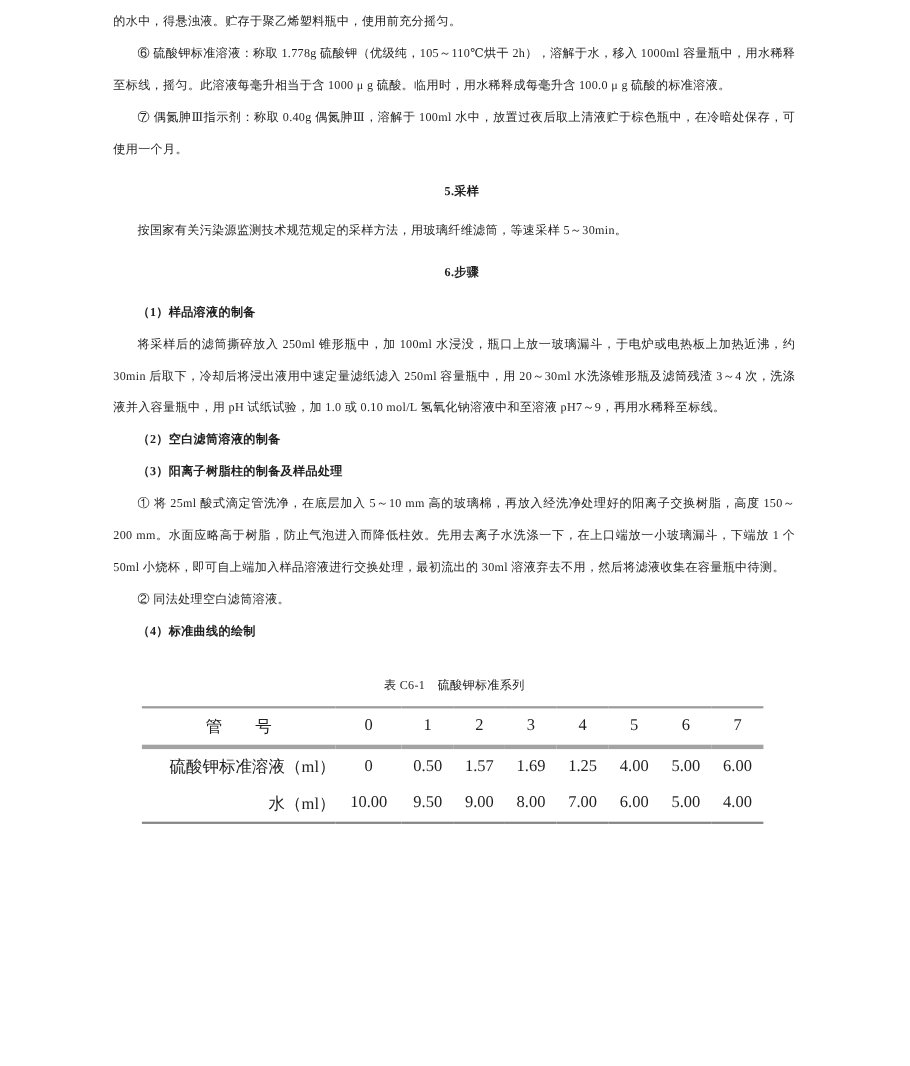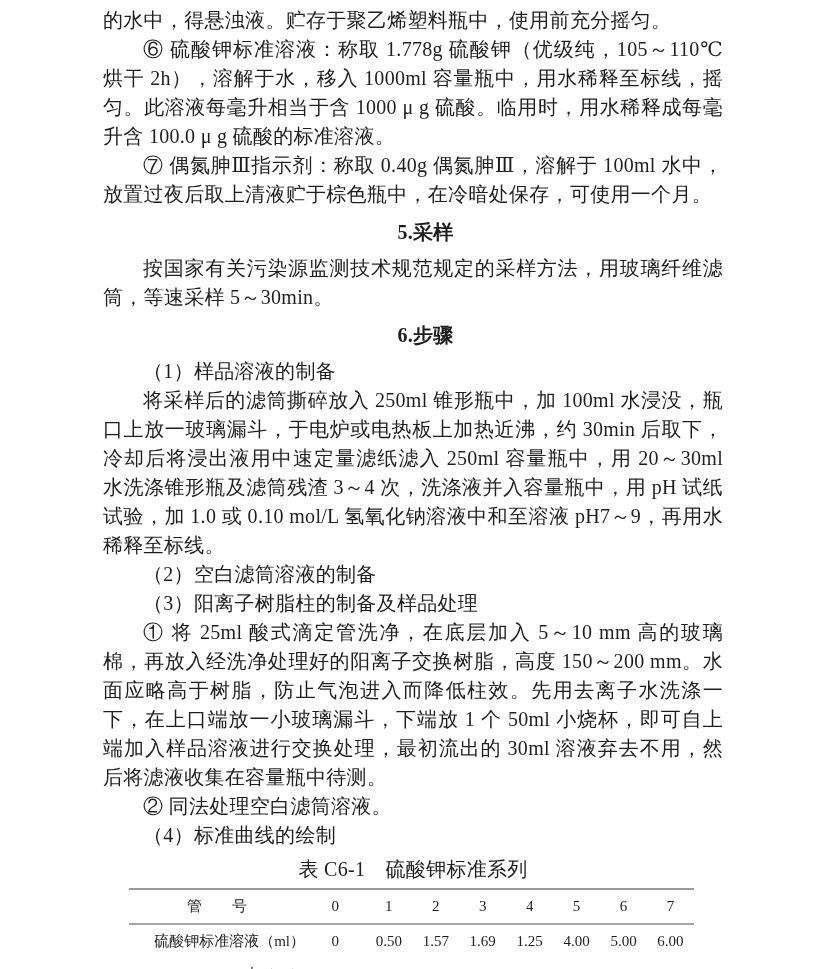--- a/index.html
+++ b/index.html
@@ -17,58 +17,59 @@
   .page {
     box-sizing: border-box;
     width: 827px;
     height: 969px;
     padding: 6px 104px 8px 103px;
     background: #ffffff;
     overflow: hidden;
   }
   p {
     margin: 0;
-    font-size: 20px;
+    font-size: 11px;
     line-height: 29px;
     text-align: justify;
     letter-spacing: 0.3px;
   }
   p.body-indent { text-indent: 2em; }
   p.continuation { text-indent: 0; }
   p.section-heading {
     font-weight: bold;
     text-indent: 1.25em;
     text-align: center;
     margin: 9px 0 7px 0;
   }
   p.sub-heading {
     text-indent: 2em;
     text-align: left;
+    font-weight: bold;
   }
   p.table-caption {
     text-align: center;
     text-indent: 0;
-    margin: 5px 0 2px 0;
+    margin: 20px 0 2px 0;
   }
   table.standards {
     border-collapse: collapse;
     width: 565px;
     margin: 4px 0 0 26px;
     border-top: 2px solid #9a9a9a;
     border-bottom: 2px solid #848484;
     font-size: 15px;
   }
   table.standards th, table.standards td {
     font-weight: normal;
     padding: 7px 0;
     text-align: center;
     white-space: nowrap;
   }
   table.standards thead th {
-    border-bottom: 2px solid #a3a3a3;
+    border-bottom: 4px solid #a3a3a3;
   }
   table.standards .label-col {
     width: 170px;
     text-align: right;
     padding-left: 6px;
   }
   table.standards thead .label-col {
     text-align: center;
     padding-left: 0;
   }

